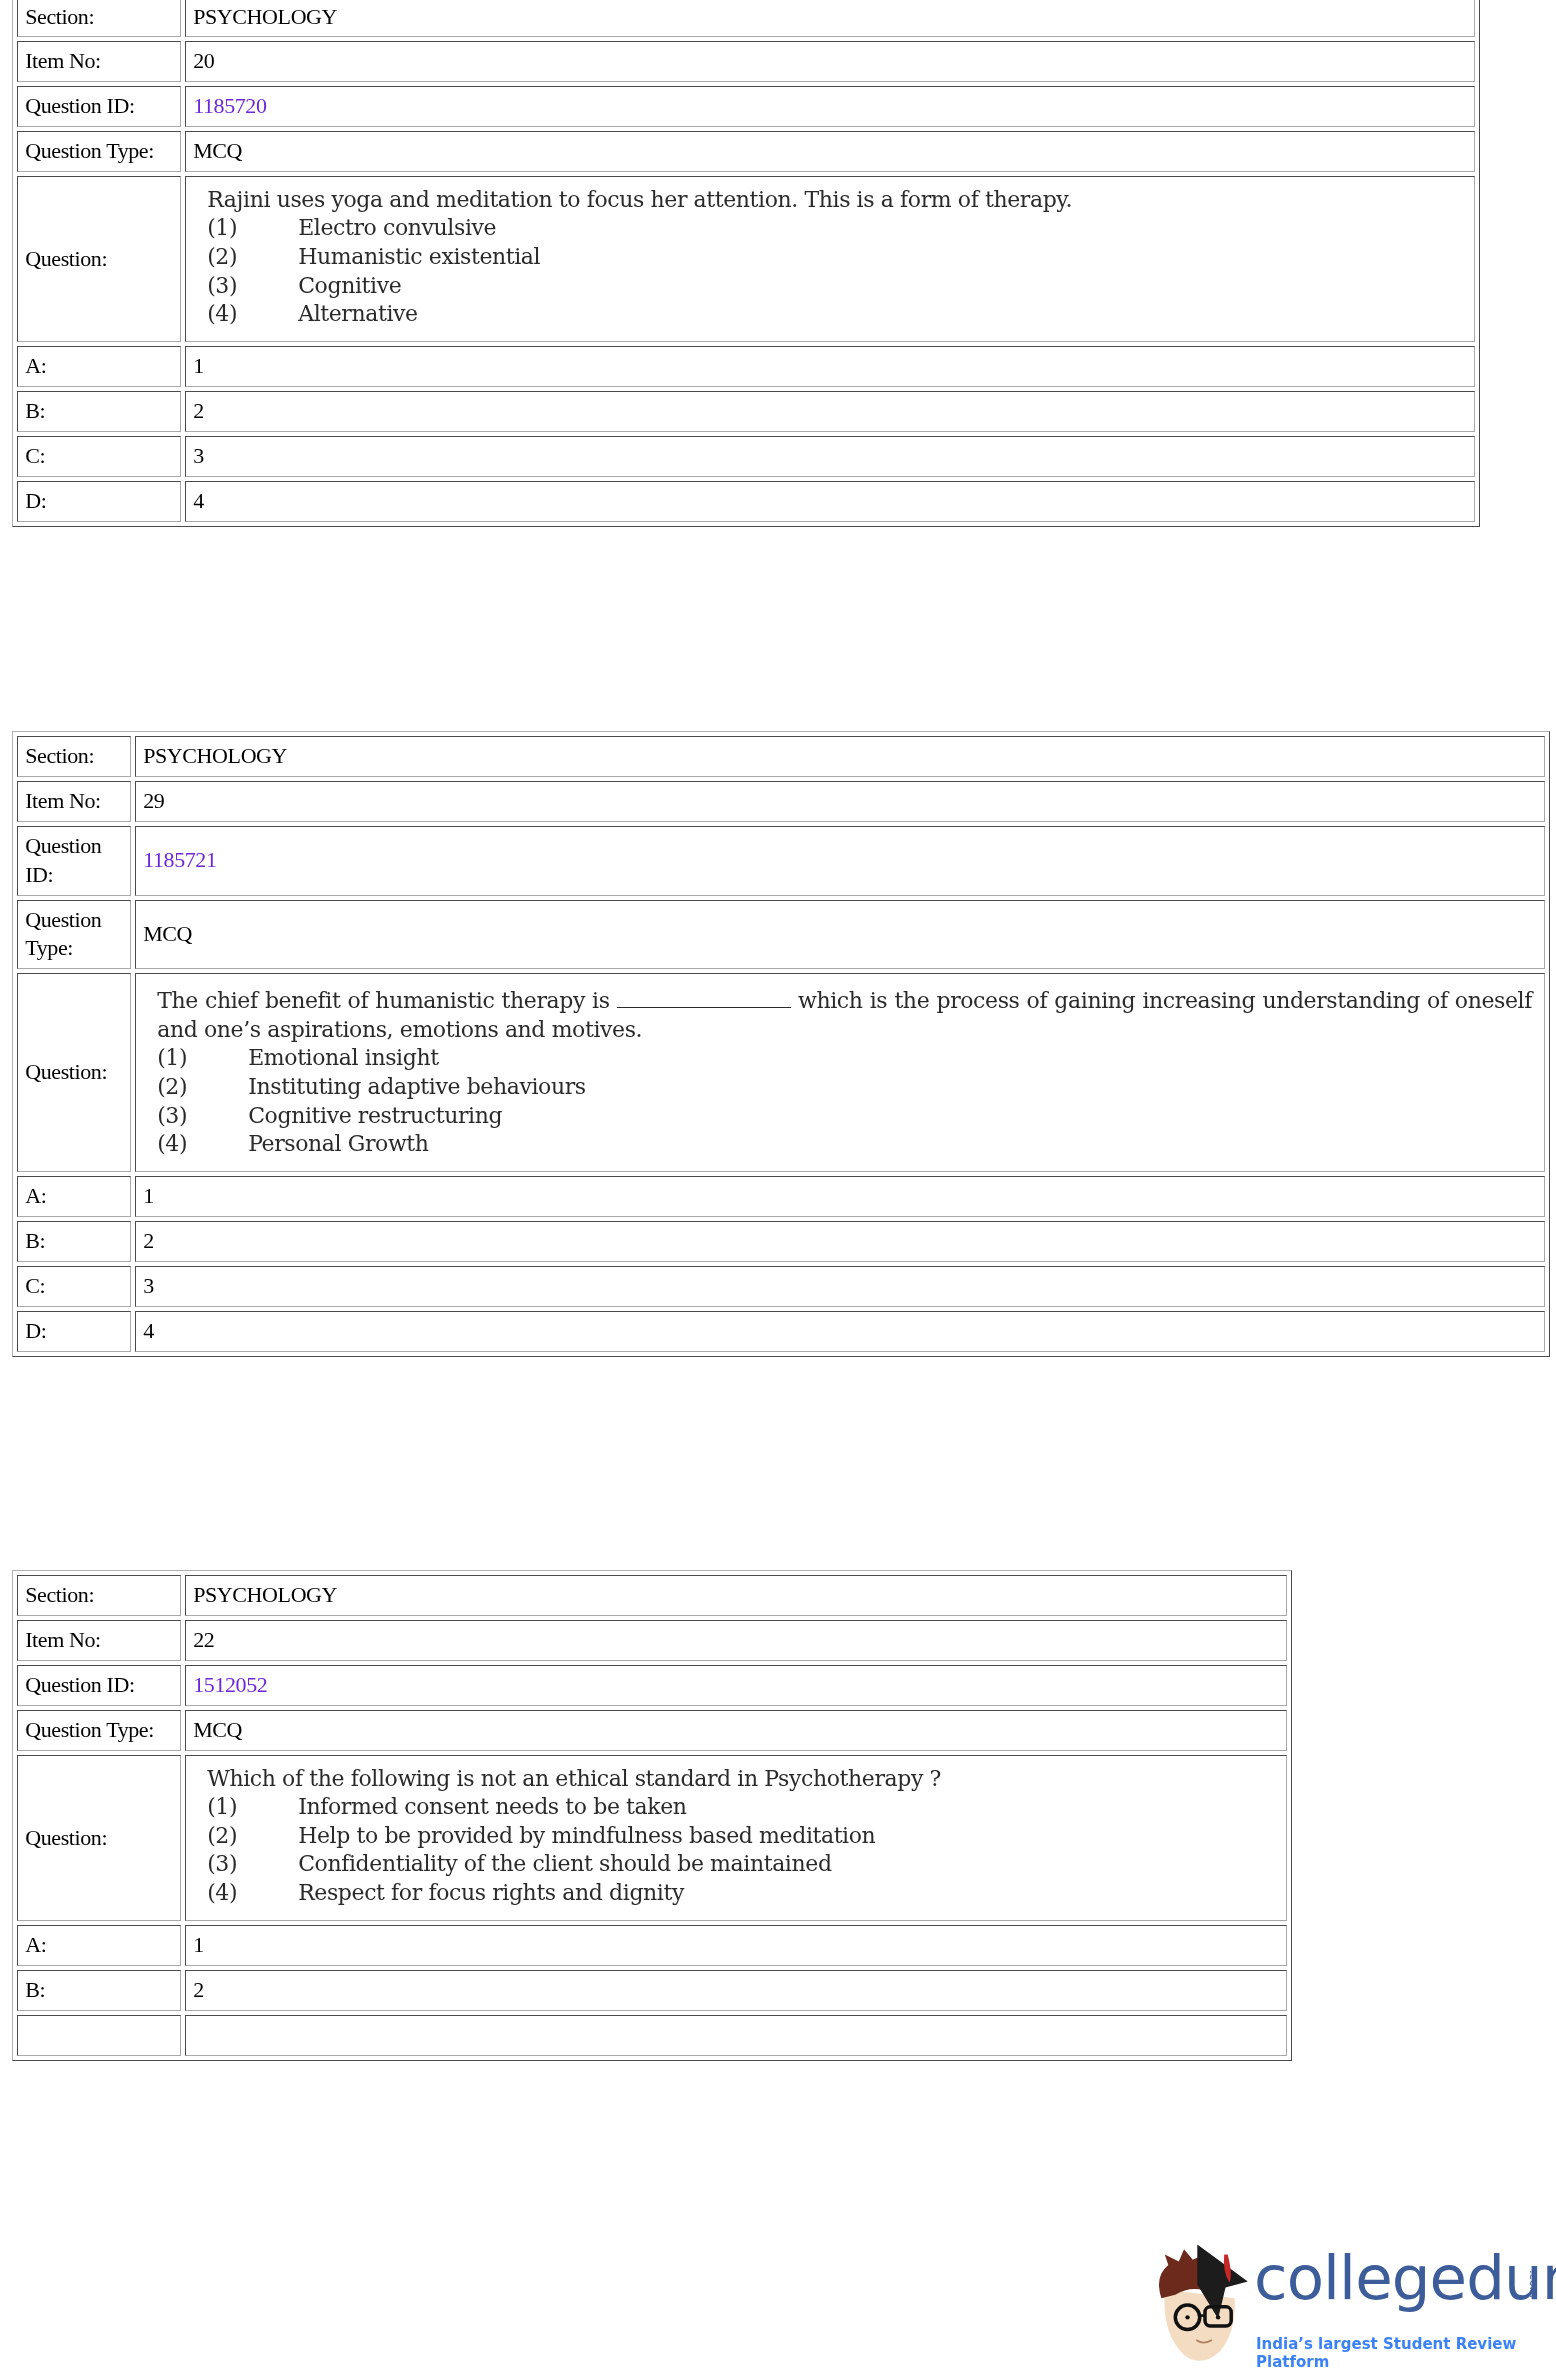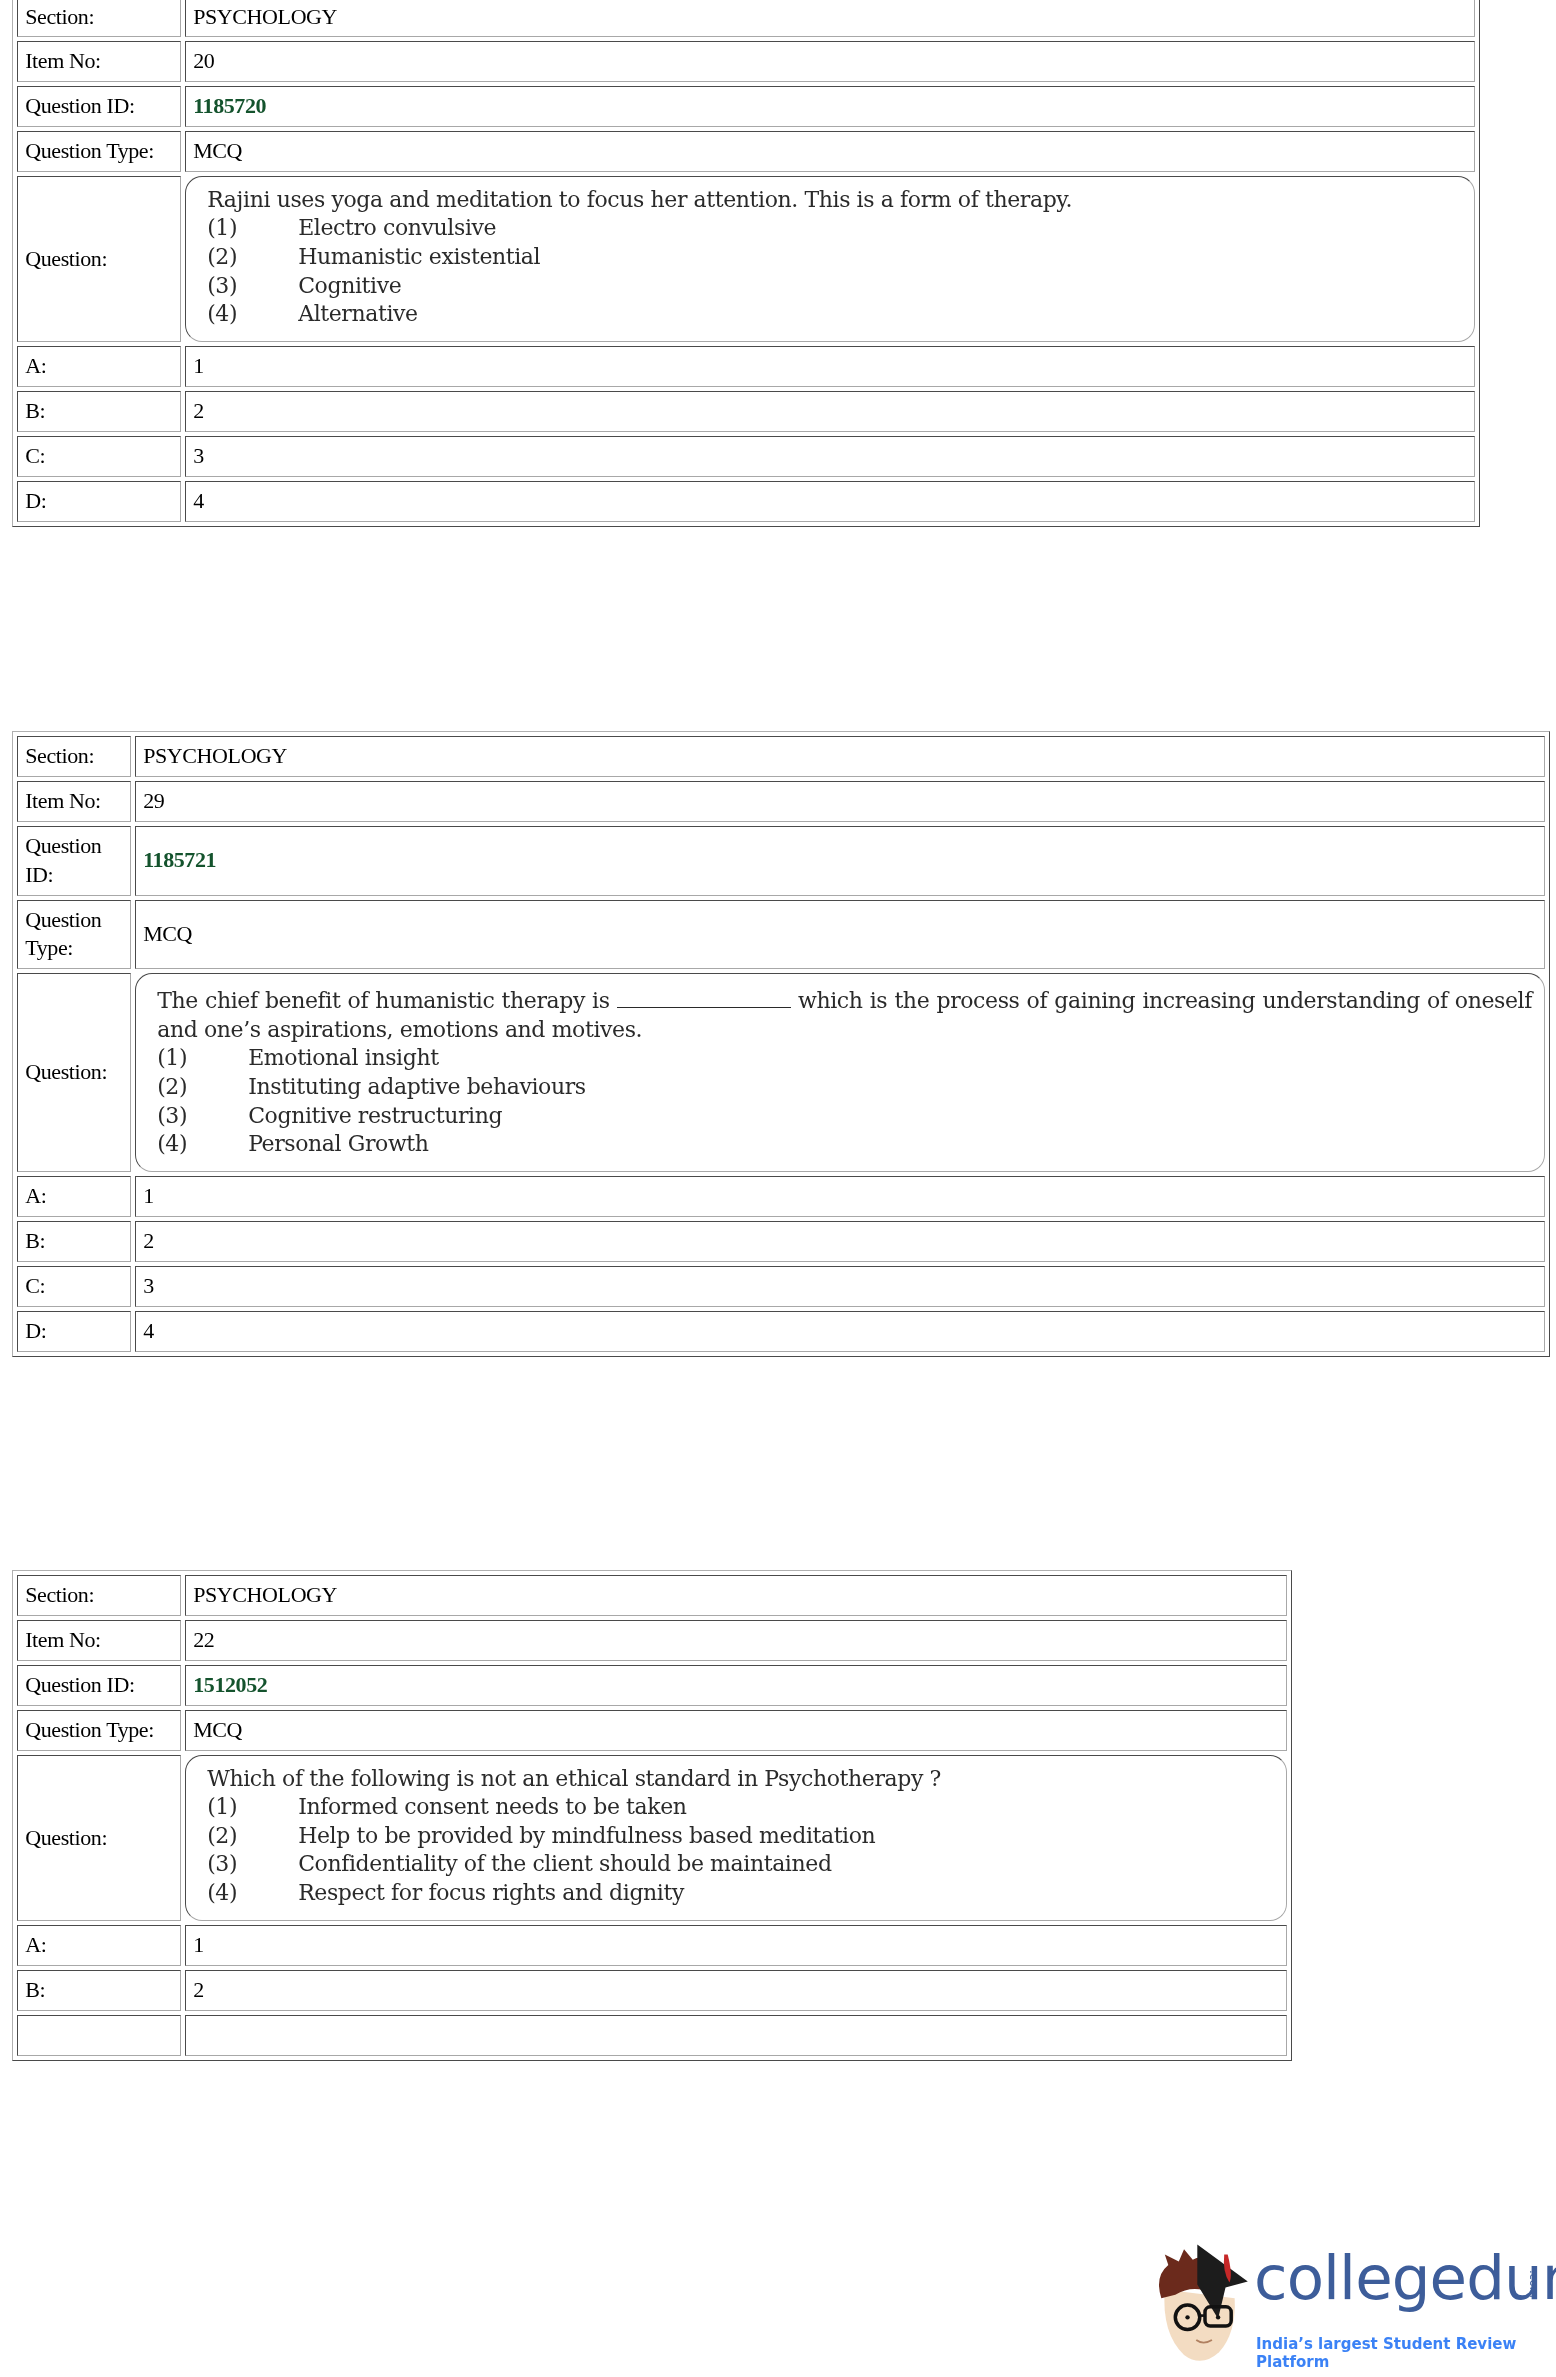--- a/index.html
+++ b/index.html
@@ -3,23 +3,23 @@
 <meta charset="utf-8">
 <style>
   html, body { margin:0; padding:0; background:#ffffff; }
   body { width:1557px; height:2377px; position:relative; overflow:hidden;
          font-family:"Liberation Serif", serif; color:#000; }
   .qtable { position:absolute; left:12.2px; border-collapse:separate; border-spacing:4.4px;
             border:1.7px solid; border-color:#b0b0b0 #4a4a4a #4a4a4a #b0b0b0; background:#fff; }
   .qtable td { border:1.7px solid; border-color:#4a4a4a #a8a8a8 #a8a8a8 #4a4a4a;
                padding:5.2px 7px; font-size:22px; vertical-align:middle; line-height:1.3; letter-spacing:-0.4px; }
   .qtable td.lbl { white-space:normal; }
-  .qid { color:#14532d; font-weight:bold; }
+  .qid { color:#6d28d9; font-weight:normal; }
   .qimg { font-family:"DejaVu Serif", serif; font-size:31px; color:#2a2a2a; line-height:1.6;
-          padding:8.7px 12.2px 12.2px 21px !important; letter-spacing:0;border-radius:17px; }
+          padding:8.7px 12.2px 12.2px 21px !important; letter-spacing:0; }
   .qimg .stem { text-align:justify; }
   .qimg .opt { display:flex; }
   .qimg .opt .num { width:91px; flex:none; }
   .blank { display:inline-block; width:174px; border-bottom:1.7px solid #2a2a2a; height:24.4px; vertical-align:baseline; }
   #t1 { top:-8.7px; width:1468px; }
   #t2 { top:731px; width:1538px; }
   #t3 { top:1570px; width:1280px; }
   #t1 td.lbl, #t3 td.lbl { width:148px; }
   #t2 td.lbl { width:98px; }
   .clipper { position:absolute; left:0; top:0; width:1557px; height:2187px; overflow:hidden;padding-left:12px; }

